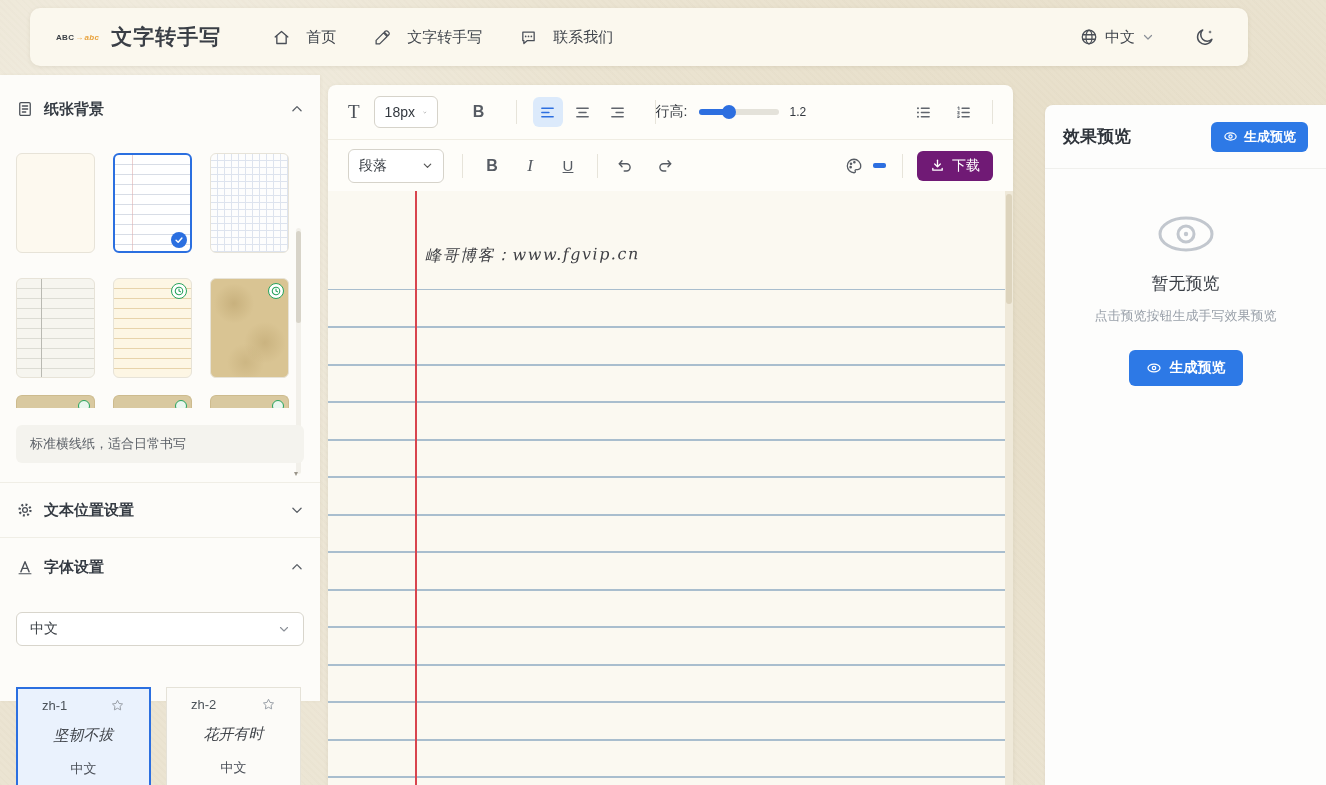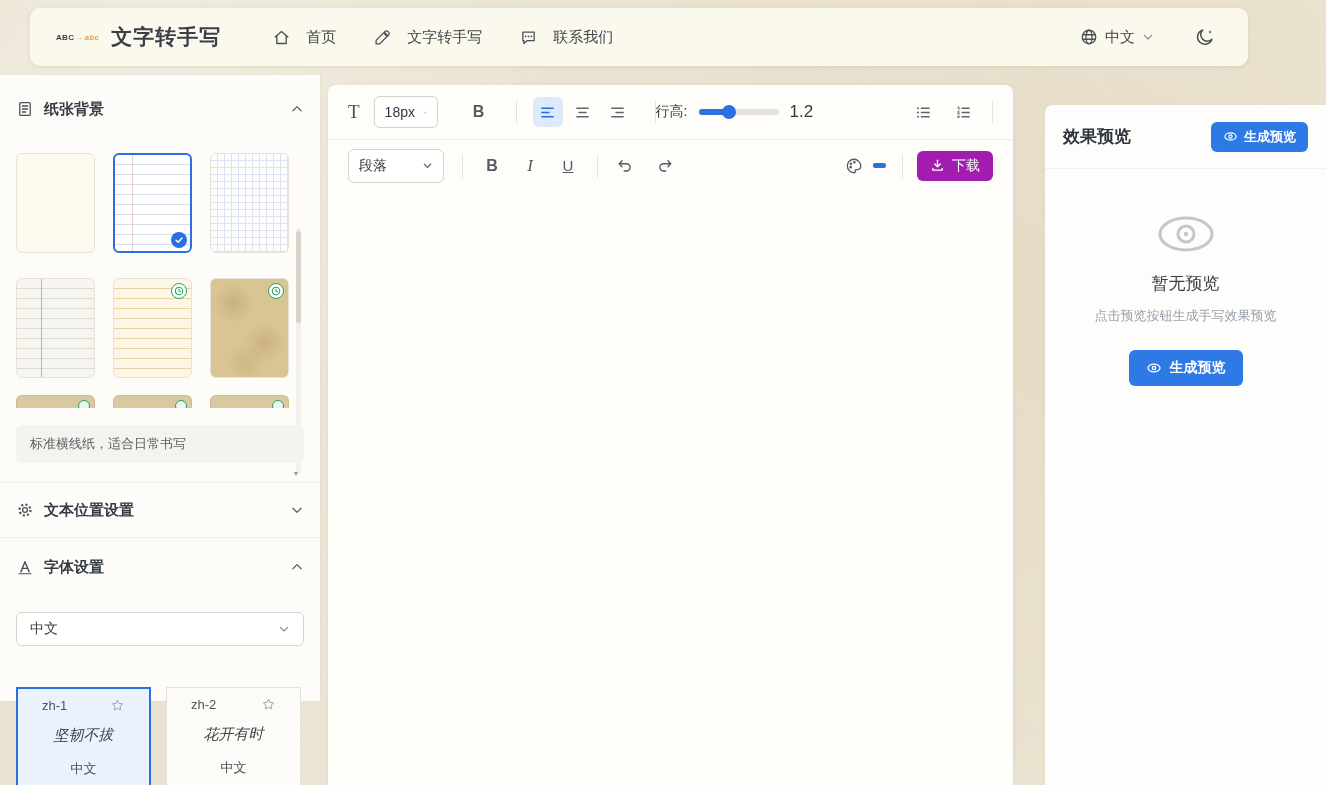--- a/index.html
+++ b/index.html
@@ -99,23 +99,23 @@
   .t-glyph { font-family:"Liberation Serif","DejaVu Serif",serif; font-size:19px; color:#4a4f57; }
   .mini-select { height:32px; border:1px solid #d6d3ca; border-radius:6px; background:#fff;
                  display:flex; align-items:center; padding:0 10px; font-size:14px; color:#33383f; gap:8px; cursor:pointer; }
   .b-glyph { font-weight:700; font-size:16px; color:#565b63; }
   .i-glyph { font-style:italic; font-family:"Liberation Serif",serif; font-size:17px; color:#565b63; }
   .u-glyph { text-decoration:underline; font-size:15px; color:#565b63; }
   .lh-label { font-size:14px; color:#33383f; }
   .slider { position:relative; width:80px; height:6px; border-radius:3px; background:#e4e2da; cursor:pointer; }
   .slider-fill { position:absolute; left:0; top:0; height:6px; width:30px; border-radius:3px; background:#2d6fe0; }
   .slider-thumb { position:absolute; left:23px; top:-4px; width:14px; height:14px; border-radius:50%; background:#2d6fe0; }
-  .lh-value { font-size:17px; color:#33383f; }
+  .lh-value { font-size:12px; color:#33383f; }
   .color-dash { width:13px; height:5px; border-radius:2px; background:#2d6fe0; }
-  .dl-btn { height:30px; background:#a21caf; color:#fff; border-radius:6px; display:flex; align-items:center;
+  .dl-btn { height:30px; background:#701a75; color:#fff; border-radius:6px; display:flex; align-items:center;
             gap:7px; padding:0 13px; font-size:14px; cursor:pointer;text-align:right; }
 
   .paper { position:absolute; left:0; right:0; top:106px; bottom:0; background:#fbf9f1; overflow:hidden; }
   .paper-lines { position:absolute; left:0; right:8px; top:98px; bottom:0;
     background-image:repeating-linear-gradient(to bottom, #a9bece 0 1.5px, transparent 1.5px 37.5px); }
   .margin-line { position:absolute; left:87px; top:0; bottom:0; width:2px; background:#d8454e; }
   .handwriting { position:absolute; left:97px; top:54px; font-size:16px; font-style:italic;
                  font-family:"DejaVu Serif",serif; color:#3f4045; letter-spacing:1.5px; transform:rotate(-.5deg); }
   .paper-scrollbar { position:absolute; right:0; top:0; bottom:0; width:8px; background:#efe9d9; }
   .paper-scroll-thumb { position:absolute; right:1px; top:3px; width:6px; height:110px; border-radius:3px; background:#ddd4bd; cursor:pointer; }
@@ -457,20 +457,28 @@
     <div class="dl-btn" style="margin-left:14px;">
       <svg width="15" height="15" viewBox="0 0 24 24" fill="none" stroke="#fff" stroke-width="2.1" stroke-linecap="round" stroke-linejoin="round">
           <path d="M12 3.5v10"></path>
           <polyline points="7.5,9.5 12,14 16.5,9.5"></polyline>
           <path d="M4.5 16.5v3h15v-3"></path>
         </svg>
       <span>下载</span>
     </div>
   </div>
 
+  <div class="paper">
+    <div class="paper-lines"></div>
+    <div class="margin-line"></div>
+    <div class="handwriting">峰哥博客：www.fgvip.cn</div>
+    <div class="paper-scrollbar">
+      <div class="paper-scroll-thumb"></div>
+    </div>
+  </div>
 </div>
 
 <div class="preview-panel">
   <div class="pv-header">
     <span class="pv-title">效果预览</span>
     <div class="pv-gen-btn">
       <svg width="15" height="15" viewBox="0 0 24 24" fill="none" stroke="#fff" stroke-width="1.9">
           <ellipse cx="12" cy="12" rx="9" ry="5.8"></ellipse>
           <circle cx="12" cy="12" r="2.6"></circle>
         </svg>

